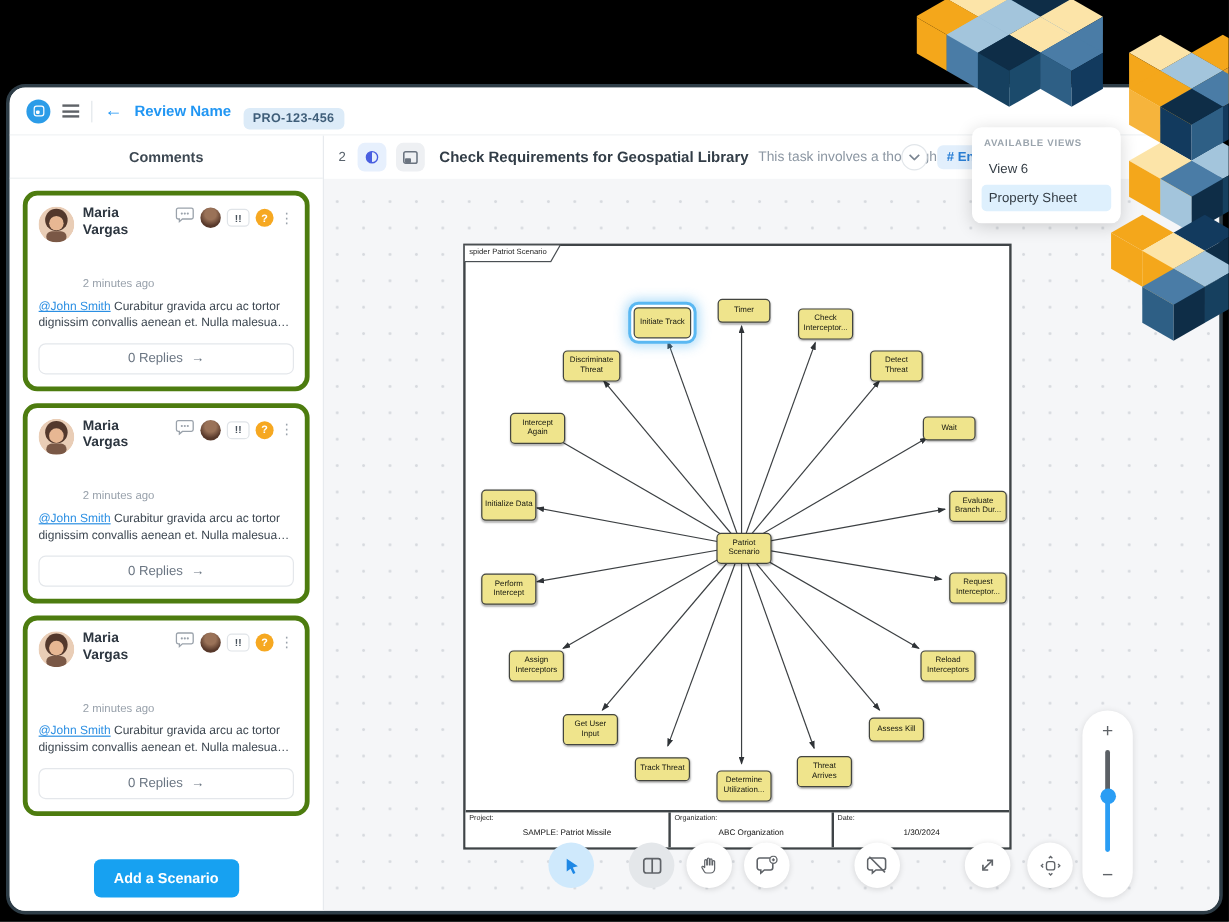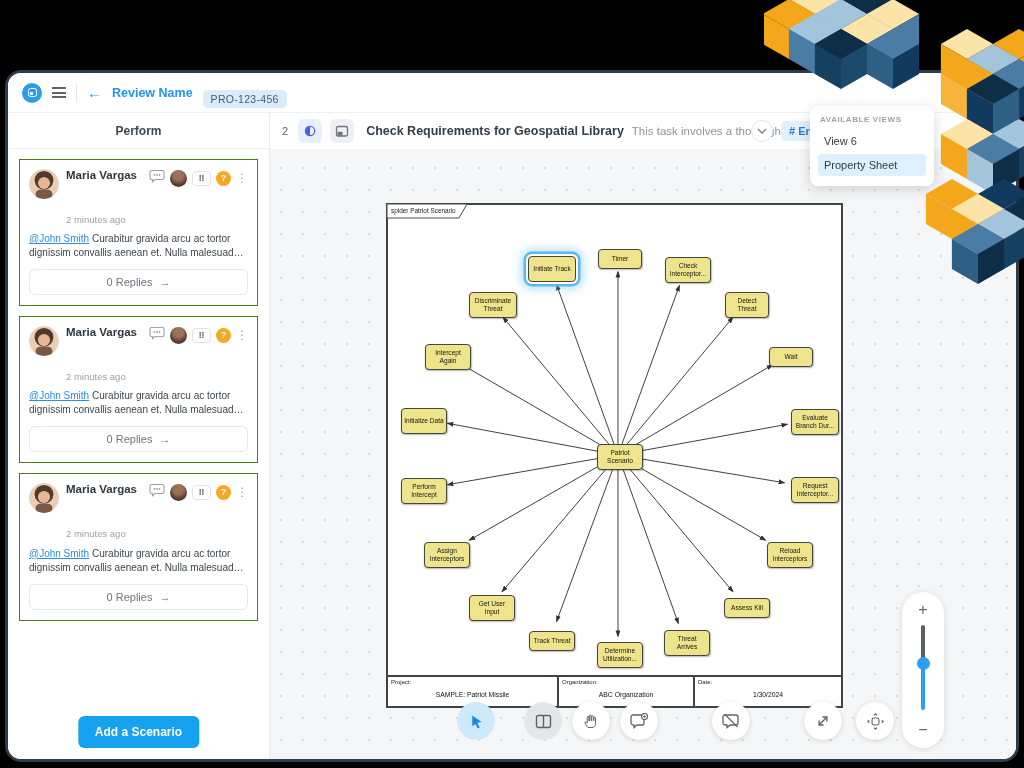--- a/index.html
+++ b/index.html
@@ -13,28 +13,28 @@
   .app-header { height:40px; display:flex; align-items:center; gap:10px; padding:0 14px;
                 border-bottom:1px solid #edf0f2; background:#fff; }
   .logo-circle { width:20px; height:20px; border-radius:50%; background:#2b9ce8; display:flex; align-items:center; justify-content:center; flex-shrink:0; }
   .logo-glyph { width:9px; height:9px; border:1.6px solid #fff; border-radius:2.5px; position:relative; }
   .logo-glyph::after { content:""; position:absolute; left:1px; bottom:1px; width:3px; height:3px; background:#fff; border-radius:1px; }
   .hamburger { width:14px; height:11px; border-top:2px solid #5f6368; border-bottom:2px solid #5f6368; position:relative; }
   .hamburger::after { content:""; position:absolute; left:0; top:2.5px; width:100%; height:2px; background:#5f6368; }
   .vdivider { width:1px; height:18px; background:#e2e6ea; }
   .back-arrow { color:#2196f3; font-size:15px; line-height:1; }
   .review-name { color:#2196f3; font-size:12.5px; font-weight:700; }
-  .review-id { background:#dcebf8; color:#3f5e79; font-size:10.5px; font-weight:400; padding:3px 8px; border-radius:5px; letter-spacing:.3px;margin-top:12px; }
+  .review-id { background:#dcebf8; color:#3f5e79; font-size:10.5px; font-weight:700; padding:3px 8px; border-radius:5px; letter-spacing:.3px;margin-top:12px; }
 
   .content { display:flex; height:calc(100% - 40px); }
 
   
   .sidebar { width:262px; flex-shrink:0; border-right:1px solid #e7eaee; position:relative; background:#fff; }
   .sidebar-header { height:36px; display:flex; align-items:center; justify-content:center; font-size:12px; font-weight:700; color:#3d4852; border-bottom:1px solid #edf0f2; }
-  .card { margin:10px 11px 0 11px; border:1px solid #4d7c0f; border-radius:0; padding:9px 9px 10px 9px; background:#fff; }
+  .card { margin:10px 11px 0 11px; border:4px solid #4d7c0f; border-radius:12px; padding:9px 9px 10px 9px; background:#fff; }
   .card-header { display:flex; align-items:flex-start; gap:7px; }
   .avatar { width:30px; height:30px; border-radius:50%; overflow:hidden; flex-shrink:0; }
   .who { line-height:1.2; }
   .author { font-size:11.5px; font-weight:700; color:#2d3640; }
   .time { font-size:9.5px; color:#98a1ab;margin-top:31px; }
   .header-icons { margin-left:auto; display:flex; align-items:center; gap:5px; }
   .mini-avatar { width:17px; height:17px; border-radius:50%; background:radial-gradient(circle at 50% 32%, #9a7258 0 32%, #57382a 68%); }
   .excl-badge { min-width:19px; height:15px; border:1px solid #e0e4e8; border-radius:4px; font-size:8.5px; font-weight:700; color:#4a545e; display:flex; align-items:center; justify-content:center; background:#fff; }
   .q-badge { width:15px; height:15px; border-radius:50%; background:#f6a821; color:#fff; font-size:9px; font-weight:700; display:flex; align-items:center; justify-content:center; }
   .dots { color:#9aa2ab; font-size:12px; line-height:1; }
@@ -122,21 +122,21 @@
     <div class="hamburger"></div>
     <div class="vdivider"></div>
     <span class="back-arrow">←</span>
     <span class="review-name">Review Name</span>
     <span class="review-id">PRO-123-456</span>
   </header>
 
   <div class="content">
 
     <aside class="sidebar">
-      <div class="sidebar-header">Perform</div>
+      <div class="sidebar-header">Comments</div>
 
       <div class="card">
         <div class="card-header">
           <div class="avatar">
             <svg viewBox="0 0 32 32" width="30" height="30">
                 <circle cx="16" cy="16" r="16" fill="#e9cdb6"></circle>
                 <circle cx="16" cy="12" r="10" fill="#53382c"></circle>
                 <circle cx="16" cy="15" r="6.5" fill="#e7b astro"></circle>
                 <circle cx="16" cy="15" r="6.5" fill="#e7b793"></circle>
                 <rect x="7" y="22" width="18" height="10" rx="5" fill="#7a5846"></rect>

